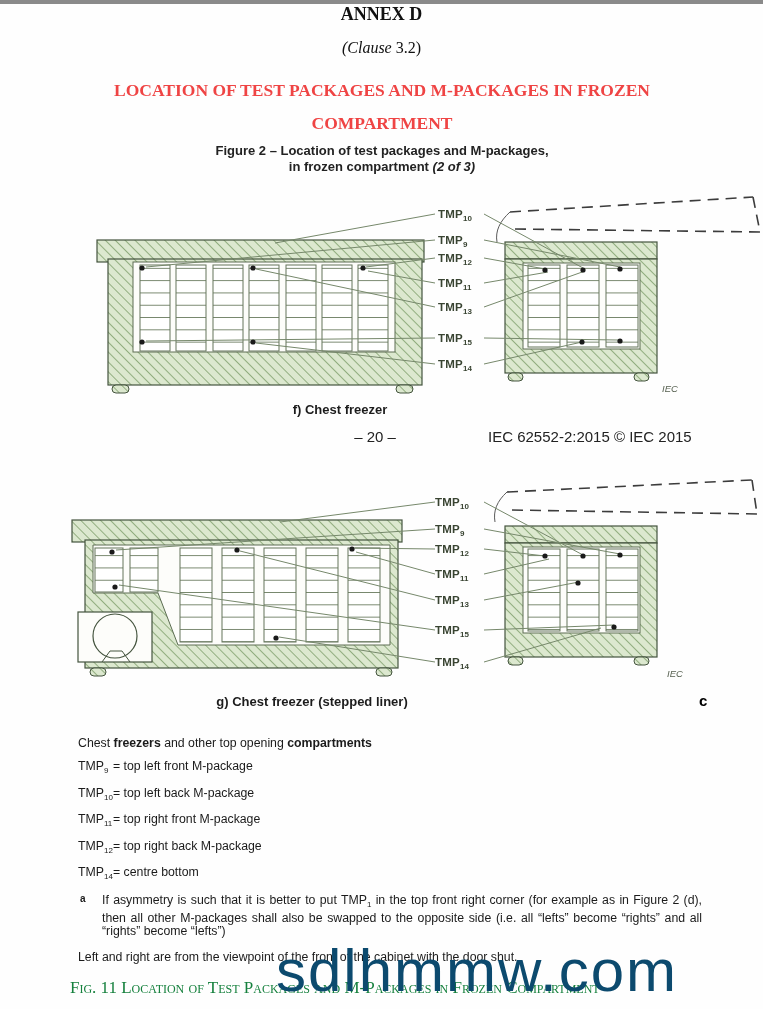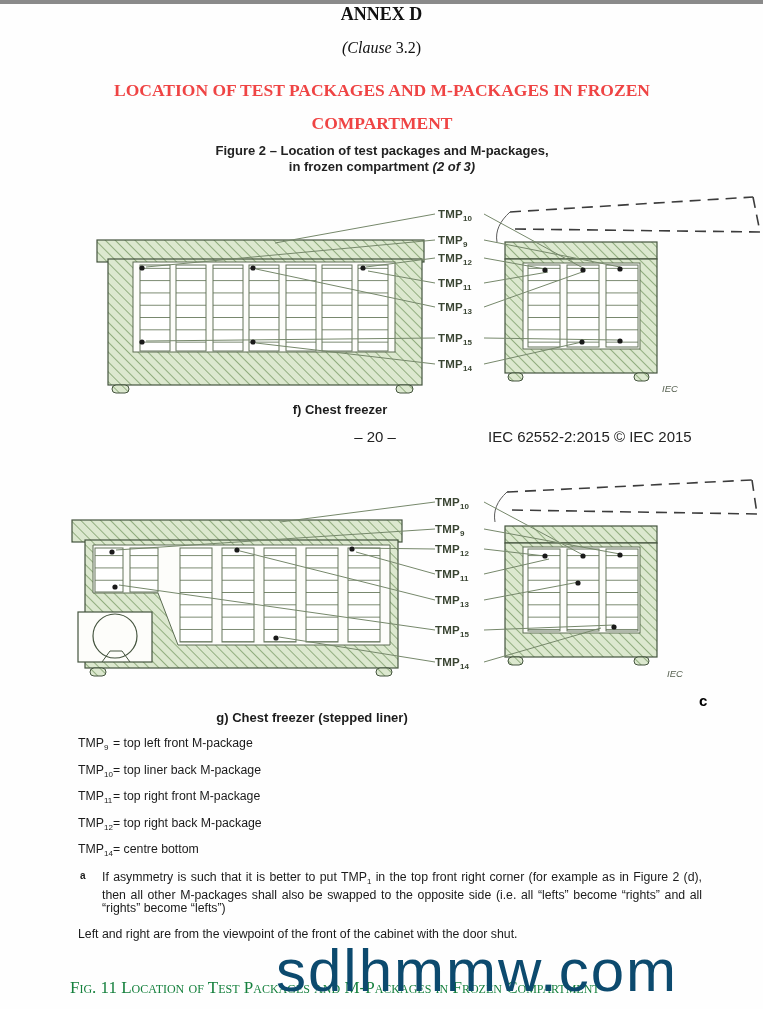--- a/index.html
+++ b/index.html
@@ -231,26 +231,27 @@
     <span class="tmp-label" style="left:435px;top:26px"><span>TMP</span><sub>10</sub></span>
     <span class="tmp-label" style="left:435px;top:53px"><span>TMP</span><sub>9</sub></span>
     <span class="tmp-label" style="left:435px;top:73px"><span>TMP</span><sub>12</sub></span>
     <span class="tmp-label" style="left:435px;top:98px"><span>TMP</span><sub>11</sub></span>
     <span class="tmp-label" style="left:435px;top:124px"><span>TMP</span><sub>13</sub></span>
     <span class="tmp-label" style="left:435px;top:154px"><span>TMP</span><sub>15</sub></span>
     <span class="tmp-label" style="left:435px;top:186px"><span>TMP</span><sub>14</sub></span>
     <span class="iecmark" style="left:667px;top:198px">IEC</span>
   </div>
 
-  <div class="subcap" style="left:212px;top:694px;width:200px;text-align:center;margin-top:16px;">g) Chest freezer (stepped liner)</div>
+  <div class="subcap" style="left:212px;top:694px;width:200px;text-align:center;">g) Chest freezer (stepped liner)</div>
   <div class="sideletter">c</div>
 
   <div class="legend">
+    <div class="lg-head"><span>Chest </span><b>freezers</b><span> and other top opening </span><b>compartments</b></div>
     <div class="lg-row"><span class="lg-term"><span>TMP</span><sub>9</sub></span><span class="lg-def">= top left front M-package</span></div>
-    <div class="lg-row"><span class="lg-term"><span>TMP</span><sub>10</sub></span><span class="lg-def">= top liner back M-package</span></div>
+    <div class="lg-row"><span class="lg-term"><span>TMP</span><sub>10</sub></span><span class="lg-def">= top left back M-package</span></div>
     <div class="lg-row"><span class="lg-term"><span>TMP</span><sub>11</sub></span><span class="lg-def">= top right front M-package</span></div>
     <div class="lg-row"><span class="lg-term"><span>TMP</span><sub>12</sub></span><span class="lg-def">= top right back M-package</span></div>
     <div class="lg-row"><span class="lg-term"><span>TMP</span><sub>14</sub></span><span class="lg-def">= centre bottom</span></div>
     <div class="lg-foot">
       <sup class="fn-marker">a</sup>
       <span class="fn-body"><span>If asymmetry is such that it is better to put TMP</span><sub>1</sub><span> in the top front right corner (for example as in Figure 2 (d), then all other M-packages shall also be swapped to the opposite side (i.e. all “lefts” become “rights” and all “rights” become “lefts”)</span></span>
     </div>
     <div class="lg-note">Left and right are from the viewpoint of the front of the cabinet with the door shut.</div>
   </div>
 

